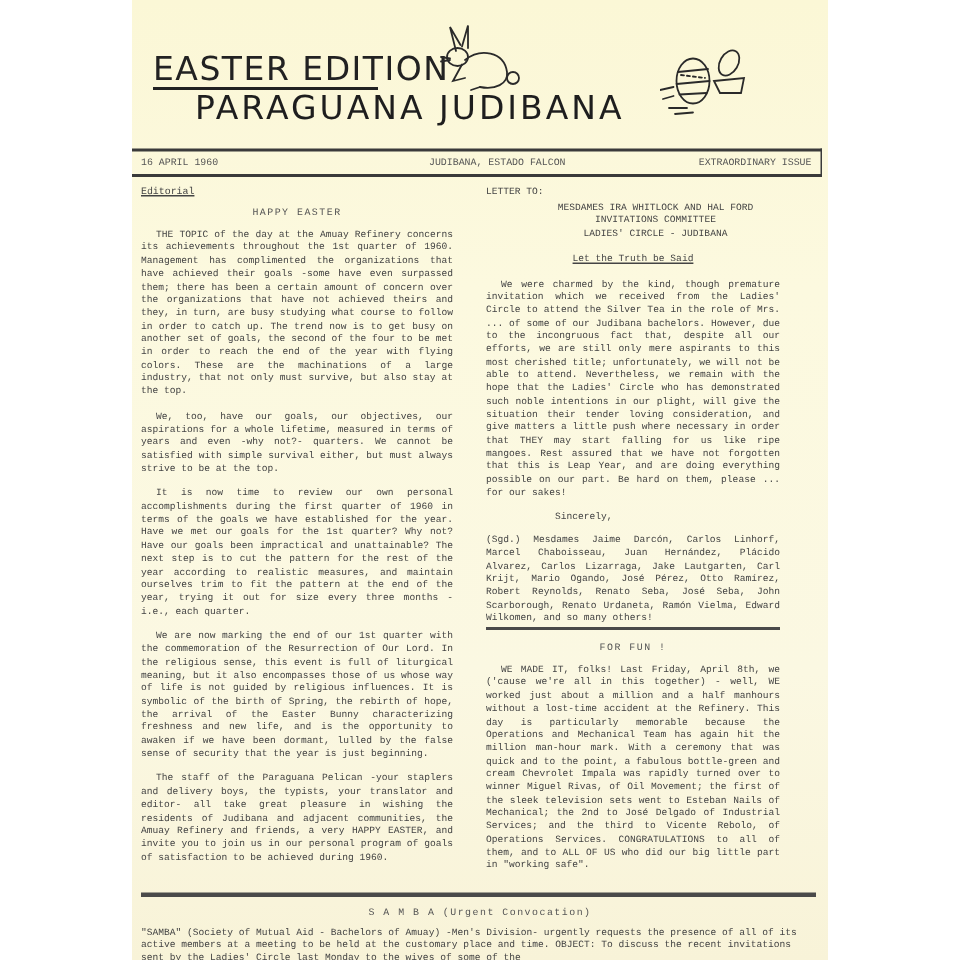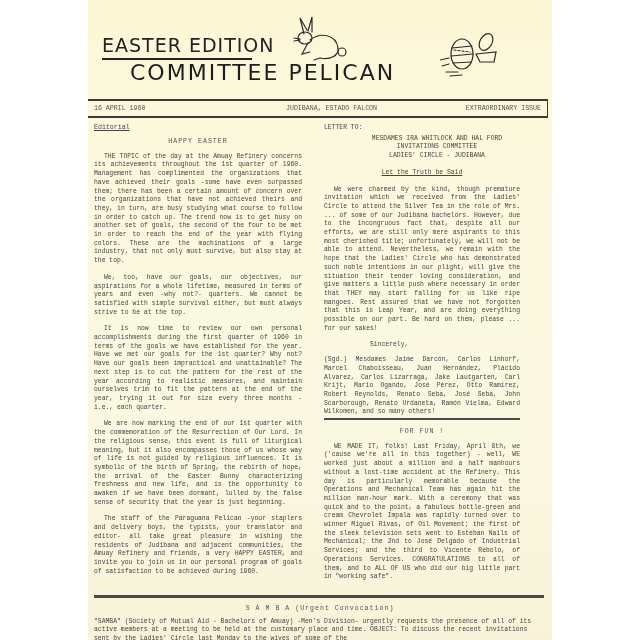--- a/index.html
+++ b/index.html
@@ -11,21 +11,21 @@
   }
   .page {
     position: absolute; left: 88px; top: 0; width: 464px; height: 640px;
     background: linear-gradient(180deg, #fbf7d6 0%, #fcf9df 30%, #fbf8e2 70%, #f8f3d8 100%);
     overflow: hidden;
     color: #3a3a3a;
   }
   .masthead { position: absolute; left: 0; top: 0; width: 464px; height: 96px; }
   .edition {
     position: absolute; left: 14px; top: 34px;
-    font-family: "DejaVu Sans", sans-serif; font-size: 19px; letter-spacing: 1px;
+    font-family: "DejaVu Sans", sans-serif; font-size: 22px; letter-spacing: 1px;
     color: #222; font-weight: normal;
   }
   .edition-underline { position:absolute; left: 14px; top: 58px; width: 150px; height: 2px; background:#222; }
   .title-paper {
     position: absolute; left: 42px; top: 60px;
     font-family: "DejaVu Sans", sans-serif; font-size: 22px; letter-spacing: 2px; color:#1e1e1e;
   }
   .bunny { position:absolute; left: 202px; top: 16px; width: 70px; height: 50px; }
   .eggs { position:absolute; left: 352px; top: 28px; width: 60px; height: 55px; }
 
@@ -52,21 +52,21 @@
   .bottom .headline { margin-bottom: 4px; }
 </style>
 </head>
 <body>
 
 <div class="page">
 
   <div class="masthead">
     <div class="edition">EASTER EDITION</div>
     <div class="edition-underline"></div>
-    <div class="title-paper">COMMITTEE PELICAN</div>
+    <div class="title-paper">PARAGUANA JUDIBANA</div>
 
     <svg class="bunny" viewBox="0 0 70 50">
       <g fill="none" stroke="#2a2a2a" stroke-width="1.2" stroke-linecap="round">
         <path d="M14 18 L10 2 L17 14"></path>
         <path d="M18 15 L22 1 L22 16"></path>
         <ellipse cx="15" cy="22" rx="7" ry="6"></ellipse>
         <path d="M20 24 C30 16 46 18 48 32 C49 40 40 44 30 42"></path>
         <path d="M18 27 L12 38 L20 36"></path>
         <path d="M30 42 L24 44"></path>
         <circle cx="52" cy="36" r="4"></circle>

